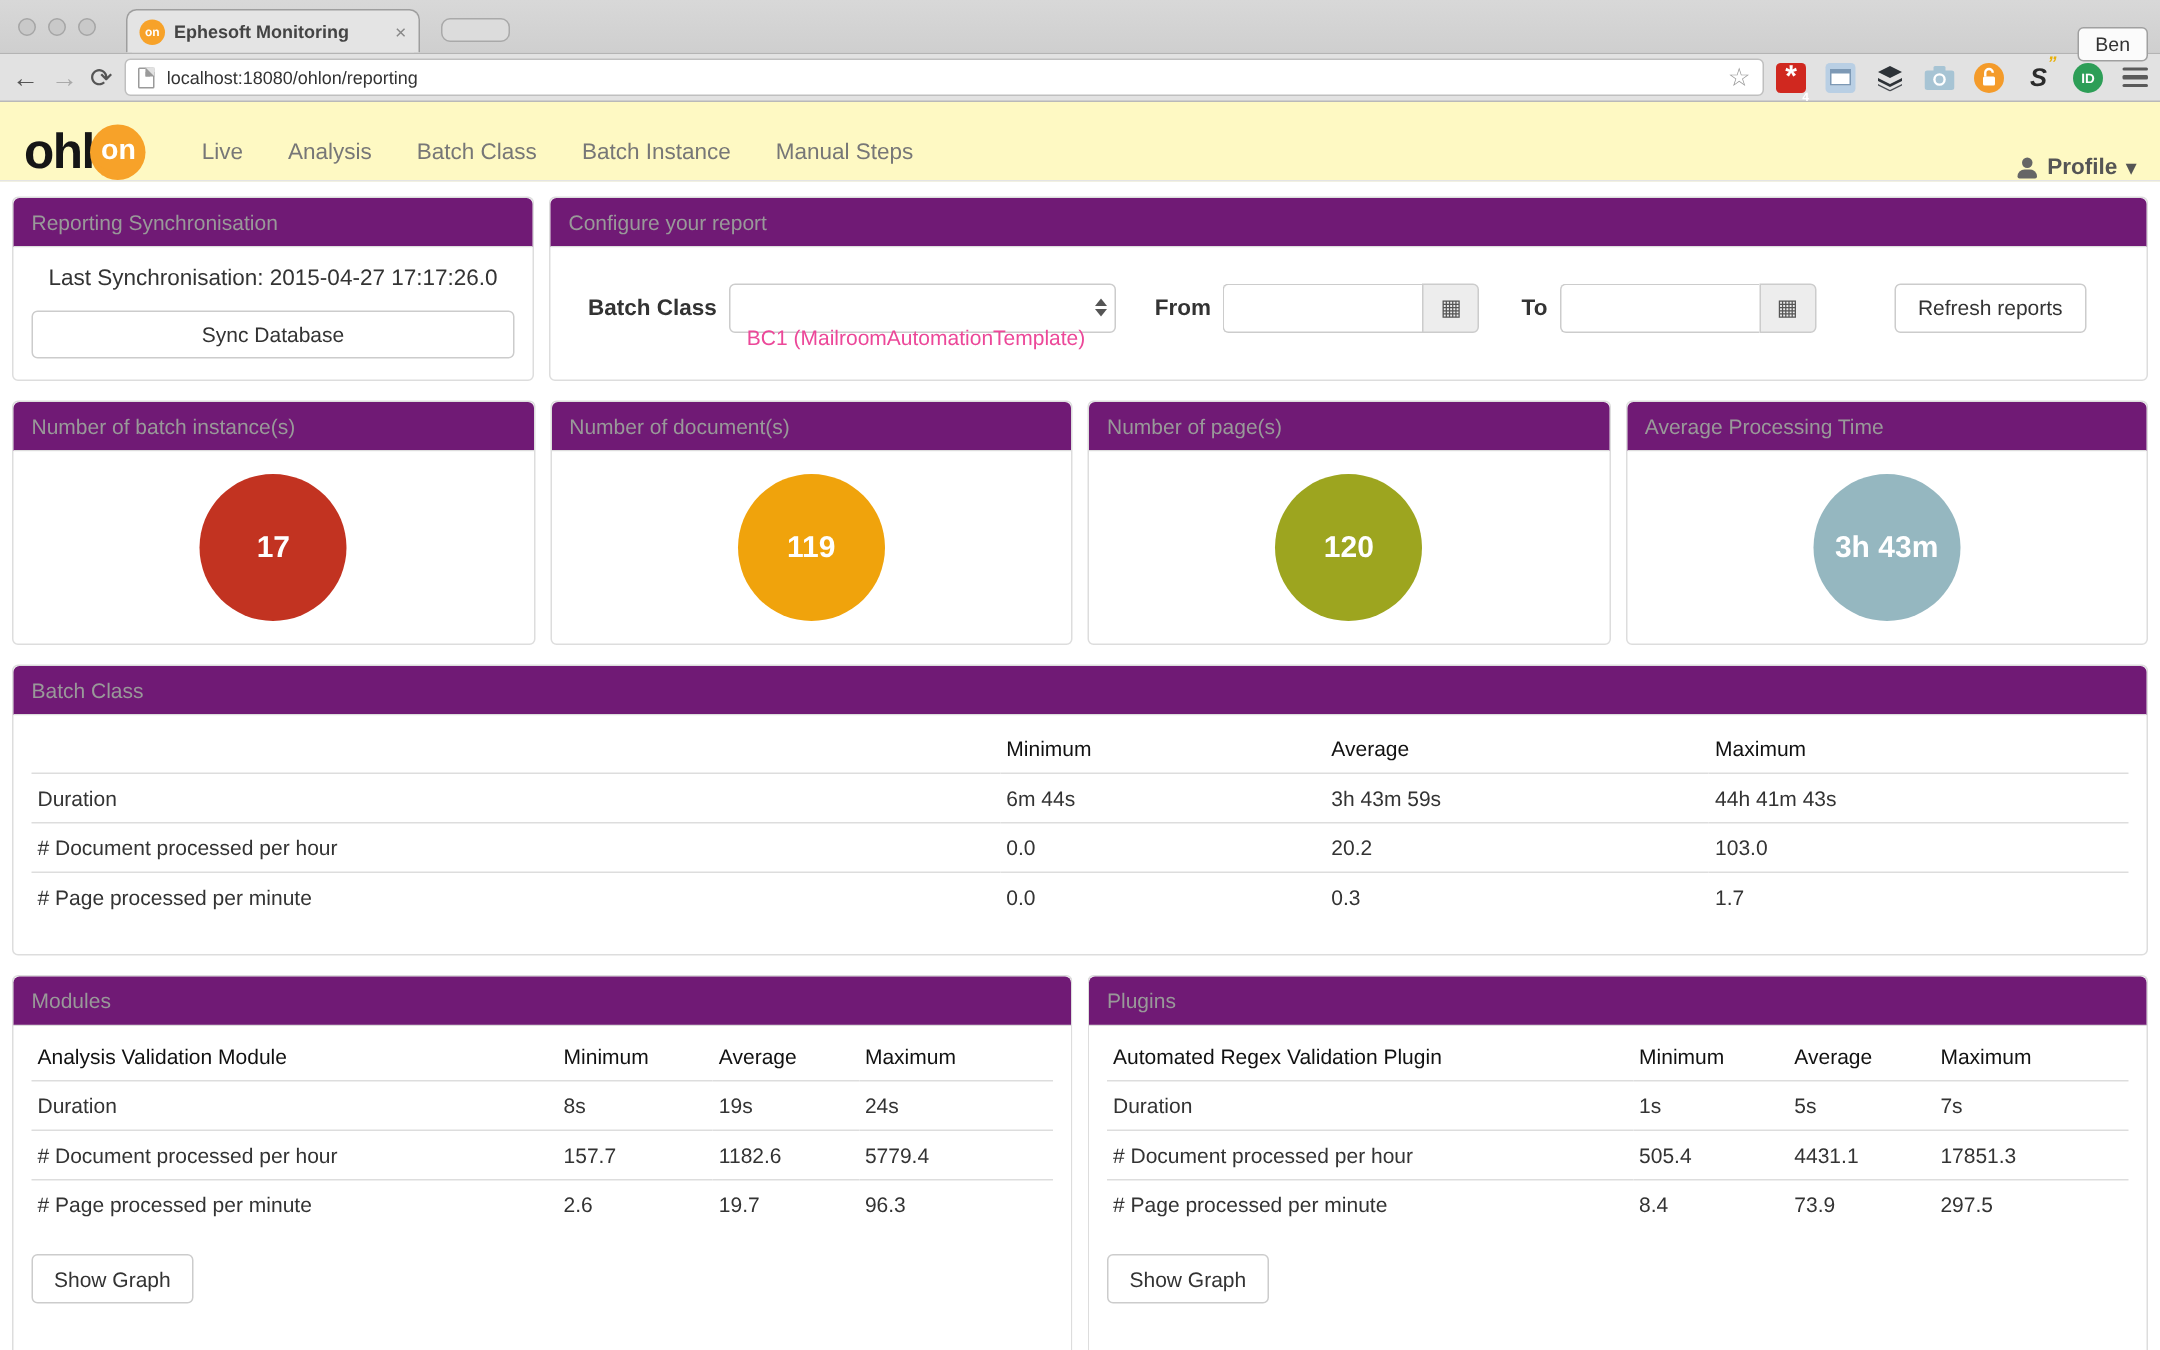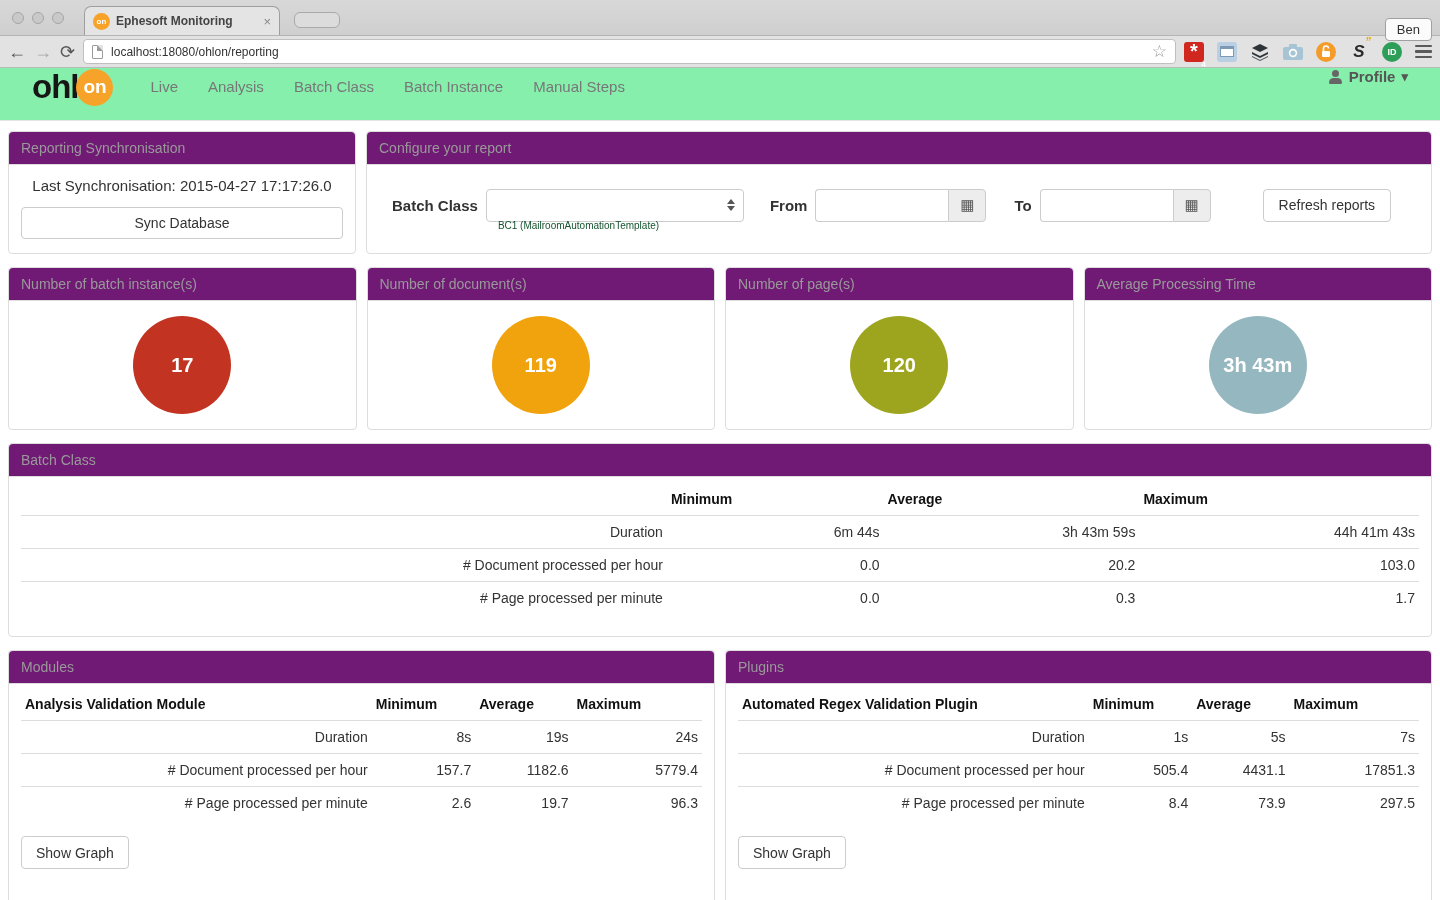--- a/index.html
+++ b/index.html
@@ -54,22 +54,22 @@
     font-style:italic; position:relative; }
   .ext-s::after { content:"”"; position:absolute; top:-7px; right:-2px;
     color:#e8b00a; font-size:12px; }
   .ext-id { background:#2d9e57; border-radius:50%; color:#fff; font-size:9px;
     font-weight:bold; }
   .menu-icon { display:flex; flex-direction:column; gap:3px; }
   .menu-icon i { width:17px; height:2.5px; background:#5a5a5a; border-radius:1px; }
 
   
   .page { height:832px; overflow:hidden; background:#fff; }
-  .navbar { height:53px; background:#86efac; border-bottom:1px solid #e4e4e4;
-    display:flex; align-items:flex-start; padding:0 32px; }
+  .navbar { height:53px; background:#fef9c3; border-bottom:1px solid #e4e4e4;
+    display:flex; align-items:flex-end; padding:0 16px; }
   .logo { display:flex; align-items:center; margin-right:22px; }
   .logo-text { font-size:33px; font-weight:bold; color:#161616;
     letter-spacing:-1px; }
   .logo-bubble { width:37px; height:37px; border-radius:50%; background:#f7a229;
     color:#fff; font-size:19px; font-weight:bold; display:flex;
     align-items:center; justify-content:center; margin-left:-2px; position:relative; }
   .logo-bubble::after { content:""; position:absolute; left:3px; bottom:-2px;
     width:0; height:0; border:5px solid transparent; border-top-color:#f7a229;
     transform:rotate(25deg); }
   .nav-links { display:flex; }
@@ -102,21 +102,21 @@
     font-family:"Liberation Sans", sans-serif; }
   .btn-block { display:block; width:100%; height:32px; margin-top:13px; }
 
   
   .config-body { height:80px; display:flex; align-items:center;
     padding:0 14px 0 25px; }
   .form-label { font-size:15px; font-weight:bold; color:#333; }
   .select { width:258px; height:33px; border:1px solid #ccc; border-radius:4px;
     background:#fff; display:flex; align-items:center; padding:0 8px 0 11px;
     margin:0 26px 0 8px; cursor:pointer; }
-  .select-value { flex:1; font-size:10px; color:#14532d; white-space:nowrap;margin-top:40px; }
+  .select-value { flex:1; font-size:14px; color:#ec4899; white-space:nowrap;margin-top:40px; }
   .updown { display:flex; flex-direction:column; gap:2px; margin-left:6px; }
   .updown i { width:0; height:0; border:4px solid transparent; }
   .updown .up { border-bottom:5px solid #555; }
   .updown .down { border-top:5px solid #555; }
   .input-group { display:flex; margin:0 28px 0 8px; }
   .date-input { width:133px; height:33px; border:1px solid #ccc;
     border-right:none; border-radius:4px 0 0 4px; background:#fff;
     font-size:14px; padding:0 8px; outline:none; }
   .input-addon { width:38px; height:33px; background:#ededed;
     border:1px solid #ccc; border-radius:0 4px 4px 0; display:flex;
@@ -127,22 +127,22 @@
   
   .card-body { height:128px; display:flex; align-items:center;
     justify-content:center; }
   .circle { width:98px; height:98px; border-radius:50%; display:flex;
     align-items:center; justify-content:center; color:#fff;
     font-size:20px; font-weight:bold; }
 
   
   table { width:calc(100% - 24px); margin:0 12px; border-collapse:collapse; }
   th, td { text-align:left; font-size:14px; color:#333; padding:8px 4px; }
-  thead th { font-weight:bold; color:#111; border-bottom:1px solid #ddd; }
-  tbody td { border-top:1px solid #ddd;text-align:right; }
+  thead th { font-weight:normal; color:#111; border-bottom:1px solid #ddd; }
+  tbody td { border-top:1px solid #ddd; }
   tbody tr:first-child td { border-top:none; }
   .bc-table { margin-top:6px; margin-bottom:22px; }
   .bc-table col:nth-child(1){width:46.2%} .bc-table col:nth-child(2){width:15.5%}
   .bc-table col:nth-child(3){width:18.3%} .bc-table col:nth-child(4){width:20%}
   .mod-table { margin-top:4px; }
   .mod-table col:nth-child(1){width:51.5%} .mod-table col:nth-child(2){width:15.2%}
   .mod-table col:nth-child(3){width:14.3%} .mod-table col:nth-child(4){width:19%}
   .btn-graph { height:33px; padding:0 14px; margin:17px 12px 20px; }
   .tall-panel { min-height:271px; border-radius:4px 4px 0 0; border-bottom:none; }
 </style>

